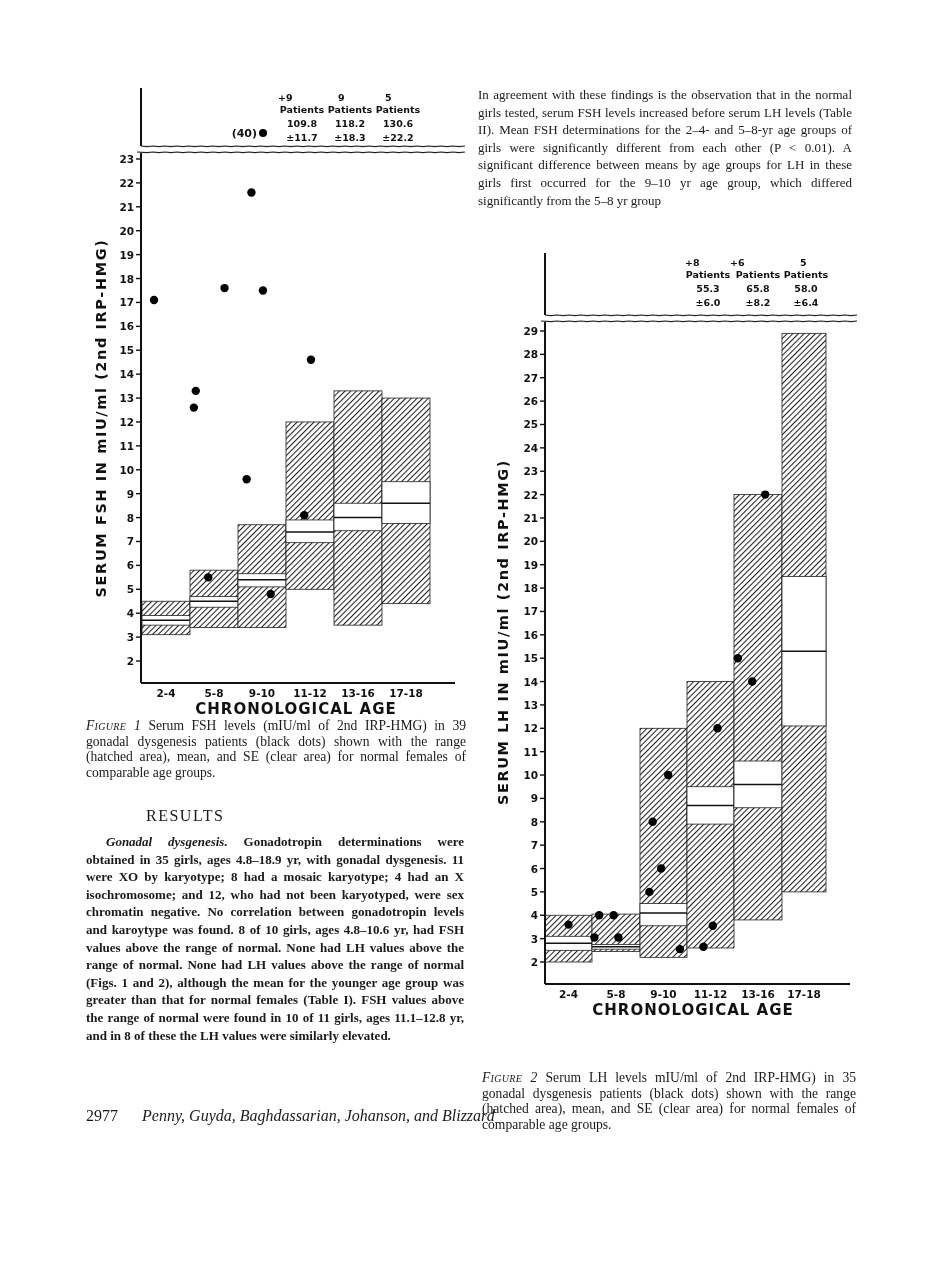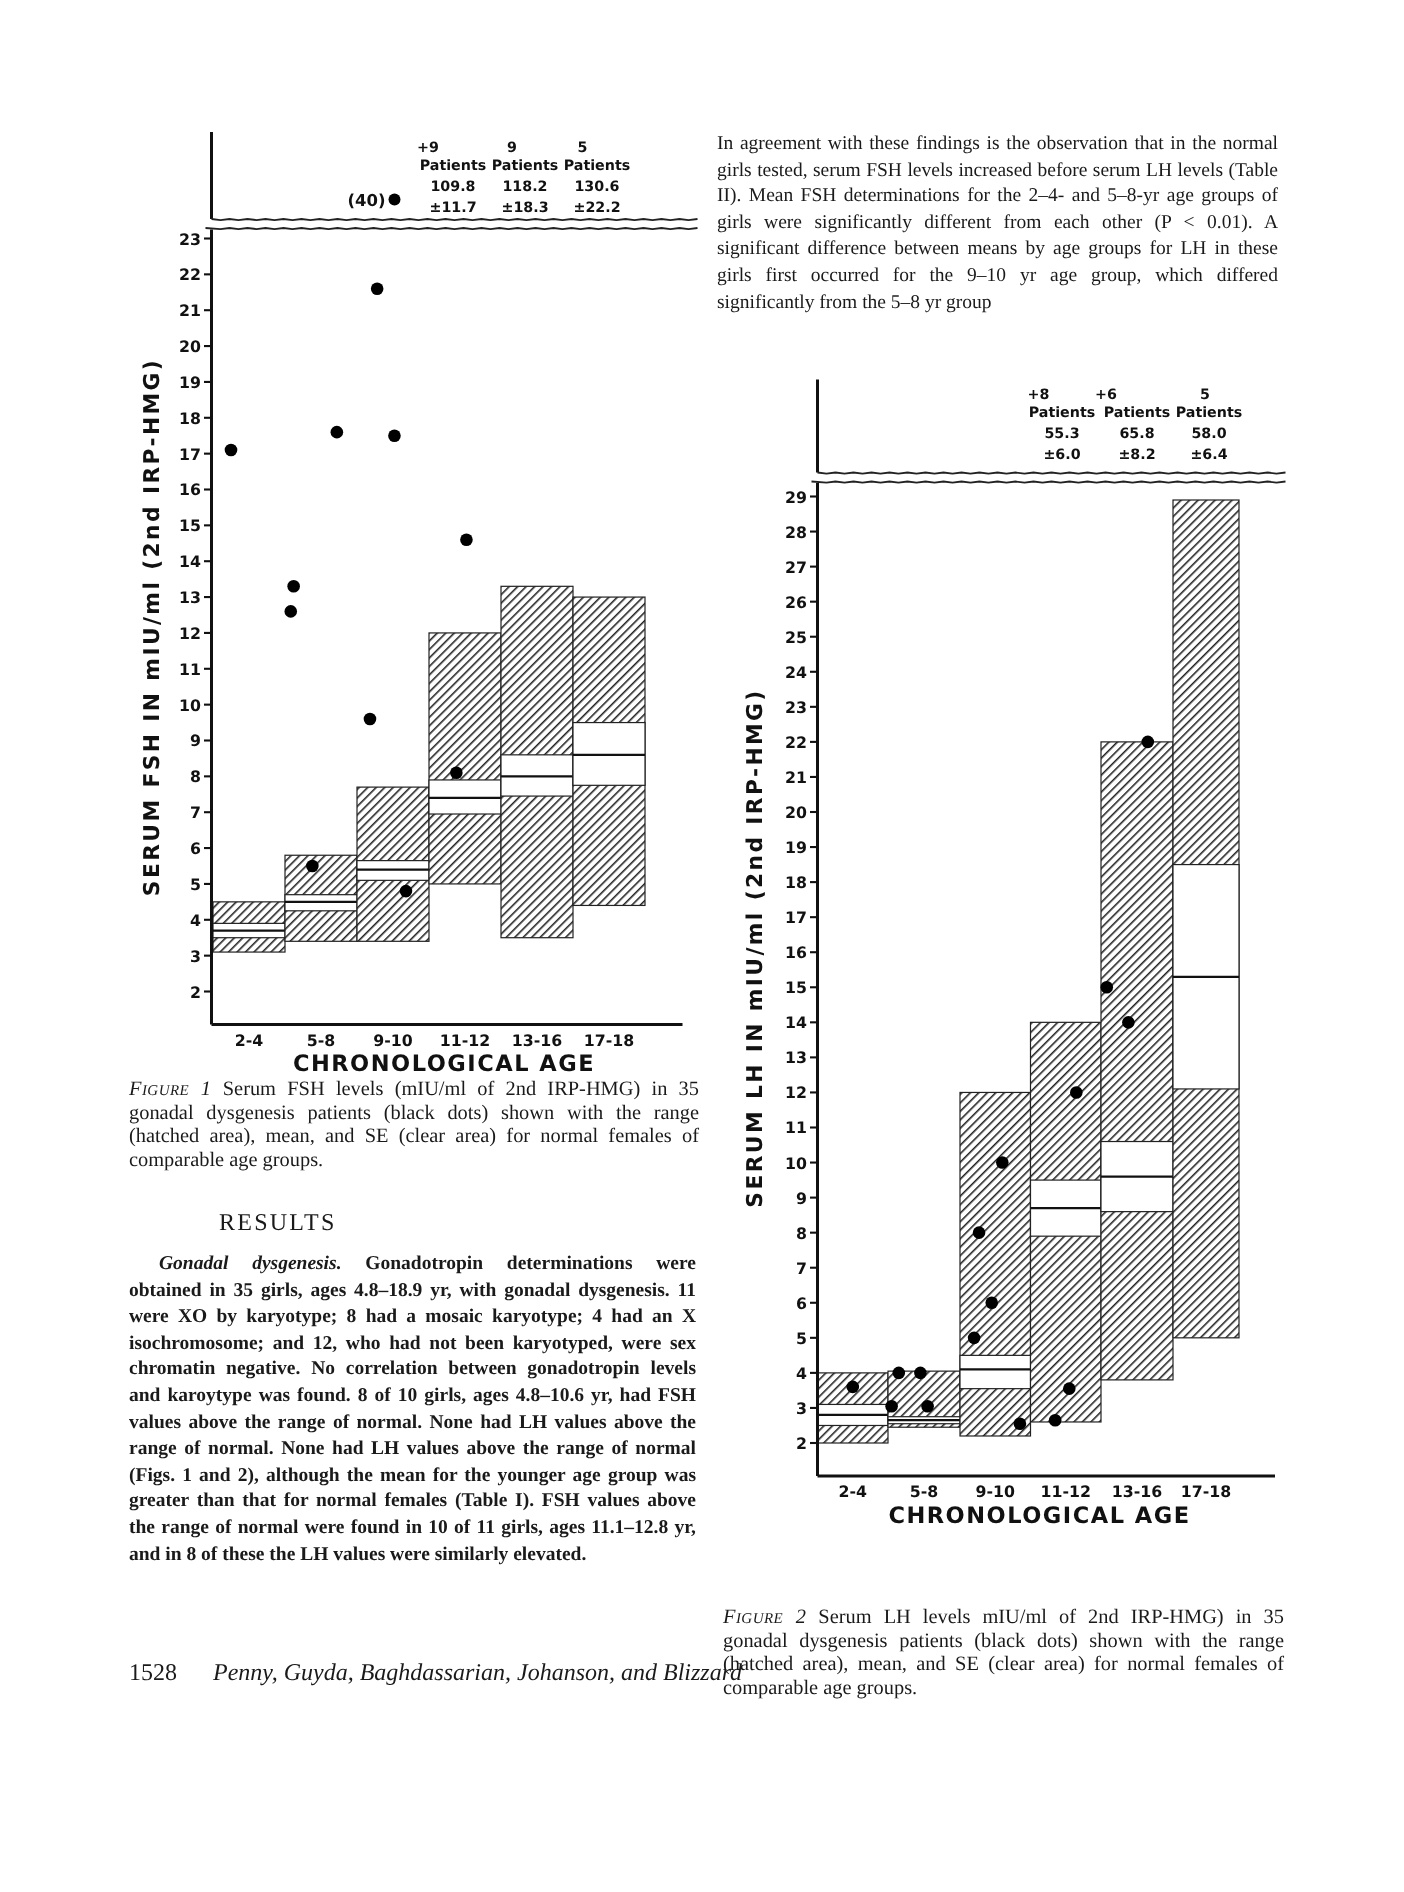--- a/index.html
+++ b/index.html
@@ -248,30 +248,30 @@
       <text x="758" y="292" text-anchor="middle" font-size="9.5">65.8</text>
       <text x="758" y="306" text-anchor="middle" font-size="9.5">±8.2</text>
       <text x="800" y="266" text-anchor="start" font-size="9.5">5</text>
       <text x="806" y="278" text-anchor="middle" font-size="9.5">Patients</text>
       <text x="806" y="292" text-anchor="middle" font-size="9.5">58.0</text>
       <text x="806" y="306" text-anchor="middle" font-size="9.5">±6.4</text>
     </g>
   </svg>
 
 <div class="abs serif caption" style="left:86px; top:718px; width:380px;">
-  <span class="fig">Figure 1</span><span> Serum FSH levels (mIU/ml of 2nd IRP-HMG) in 35 gonadal dysgenesis patients (black dots) shown with the range (hatched area), mean, and SE (clear area) for normal females of comparable age groups.</span>
+  <span class="fig">Figure 1</span><span> Serum FSH levels (mIU/ml of 2nd IRP-HMG) in 39 gonadal dysgenesis patients (black dots) shown with the range (hatched area), mean, and SE (clear area) for normal females of comparable age groups.</span>
 </div>
 
 <div class="abs serif heading" style="left:146px; top:807px;">RESULTS</div>
 
 <div class="abs serif para" style="left:86px; top:833px; width:378px; text-indent:20px;font-weight:bold;">
   <i>Gonadal dysgenesis.</i><span> Gonadotropin determinations were obtained in 35 girls, ages 4.8–18.9 yr, with gonadal dysgenesis. 11 were XO by karyotype; 8 had a mosaic karyotype; 4 had an X isochromosome; and 12, who had not been karyotyped, were sex chromatin negative. No correlation between gonadotropin levels and karoytype was found. 8 of 10 girls, ages 4.8–10.6 yr, had FSH values above the range of normal. None had LH values above the range of normal. None had LH values above the range of normal (Figs. 1 and 2), although the mean for the younger age group was greater than that for normal females (Table I). FSH values above the range of normal were found in 10 of 11 girls, ages 11.1–12.8 yr, and in 8 of these the LH values were similarly elevated.</span>
 </div>
 
 <div class="abs serif para" style="left:478px; top:86px; width:374px;">In agreement with these findings is the observation that in the normal girls tested, serum FSH levels increased before serum LH levels (Table II). Mean FSH determinations for the 2–4- and 5–8-yr age groups of girls were significantly different from each other (P &lt; 0.01). A significant difference between means by age groups for LH in these girls first occurred for the 9–10 yr age group, which differed significantly from the 5–8 yr group</div>
 
 <div class="abs serif caption" style="left:482px; top:1026px; width:374px;margin-top:44px;">
   <span class="fig">Figure 2</span><span> Serum LH levels  mIU/ml of 2nd IRP-HMG) in 35 gonadal dysgenesis patients (black dots) shown with the range (hatched area), mean, and SE (clear area) for normal females of comparable age groups.</span>
 </div>
 
 <div class="abs serif footer" style="left:86px; top:1107px; white-space:nowrap;">
-  <span>1528</span><span style="display:inline-block;width:24px"></span><i>Penny, Guyda, Baghdassarian, Johanson, and Blizzard</i>
+  <span>2977</span><span style="display:inline-block;width:24px"></span><i>Penny, Guyda, Baghdassarian, Johanson, and Blizzard</i>
 </div>
 
 </body></html>

